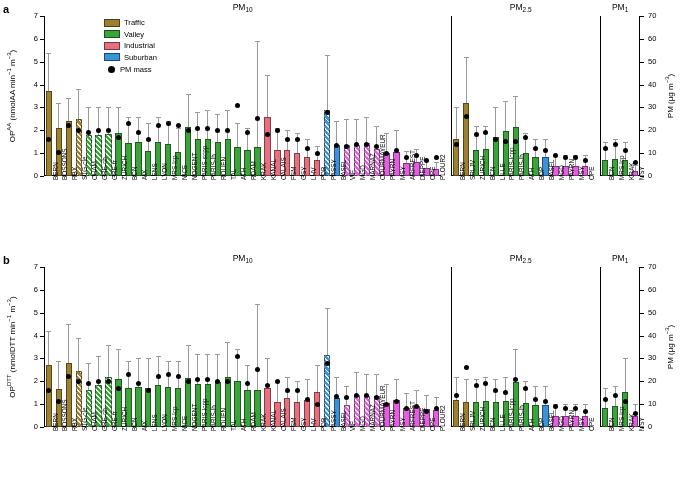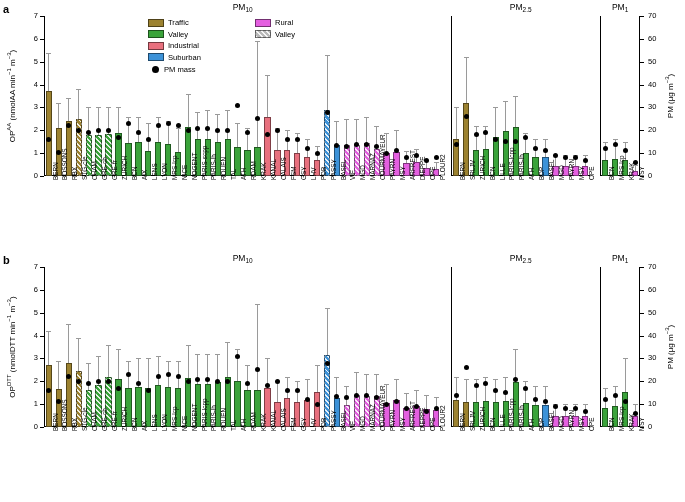--- a/index.html
+++ b/index.html
@@ -21,21 +21,21 @@
   .ytick{position:absolute;font-size:7.5px;text-align:right;width:22px;}
   .ytickmark{position:absolute;width:4px;height:1px;background:#000;}
   .bars{position:absolute;left:0;top:0;width:100%;height:160px;}
   .bar{position:absolute;bottom:0;box-sizing:border-box;border:0.7px solid rgba(0,0,0,0.45);}
   .whisk{position:absolute;width:1px;background:#9a9a9a;}
   .whisk-cap{position:absolute;height:1px;background:#9a9a9a;}
   .dot{position:absolute;width:5px;height:5px;border-radius:50%;background:#000;}
   .xlabels{position:absolute;top:162px;left:0;width:100%;height:80px;}
   .xlab{position:absolute;font-size:6.4px;white-space:nowrap;transform-origin:left top;transform:rotate(-90deg);text-align:right;}
   .legend{position:absolute;left:104px;top:18px;font-size:7.6px;}
-  .legend .row{display:flex;align-items:center;margin-bottom:2.5px;margin-left:44px;}
+  .legend .row{display:flex;align-items:center;margin-bottom:2.5px;}
   .legend .sw{width:16px;height:8px;margin-right:4px;border:0.7px solid rgba(0,0,0,0.5);box-sizing:border-box;}
   .legend .lbl{margin-right:10px;}
   .legend .col{display:inline-block;vertical-align:top;}
   .legend-dot{width:7px;height:7px;border-radius:50%;background:#000;margin-right:5px;margin-left:4px;}
   .lg-wrap{display:flex;}
   sub{vertical-align:baseline;font-size:0.72em;position:relative;top:2px;}
 </style>
 </head>
 <body>
 
@@ -759,29 +759,19 @@
           </div>
           <div class="row">
             <span class="sw" style="background: rgb(232, 112, 126);"></span>
             <span class="lbl">Industrial</span>
           </div>
           <div class="row">
             <span class="sw" style="background: rgb(60, 146, 216);"></span>
             <span class="lbl">Suburban</span>
           </div>
         </div>
-        <div class="col">
-          <div class="row">
-            <span class="sw" style="background: rgb(228, 95, 224);"></span>
-            <span class="lbl">Rural</span>
-          </div>
-          <div class="row">
-            <span class="sw" style="background: repeating-linear-gradient(45deg, rgba(255, 255, 255, 0.85) 0px, rgba(255, 255, 255, 0.85) 1.4px, rgba(255, 255, 255, 0) 1.4px, rgba(255, 255, 255, 0) 3.6px) rgb(185, 185, 185);"></span>
-            <span class="lbl">Valley</span>
-          </div>
-        </div>
       </div>
       <div class="row" style="margin-top: 1px;">
         <span class="legend-dot"></span>
         <span>PM mass</span>
       </div>
     </div>
 </div>
 
 </body></html>

